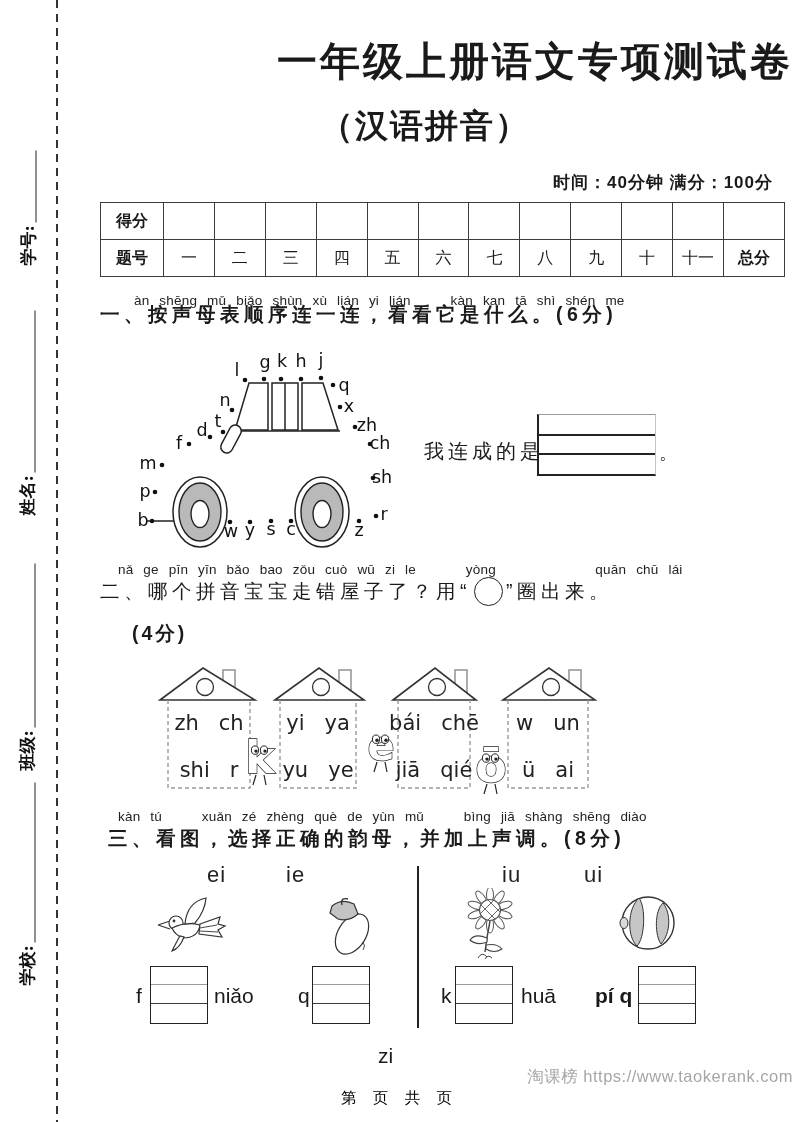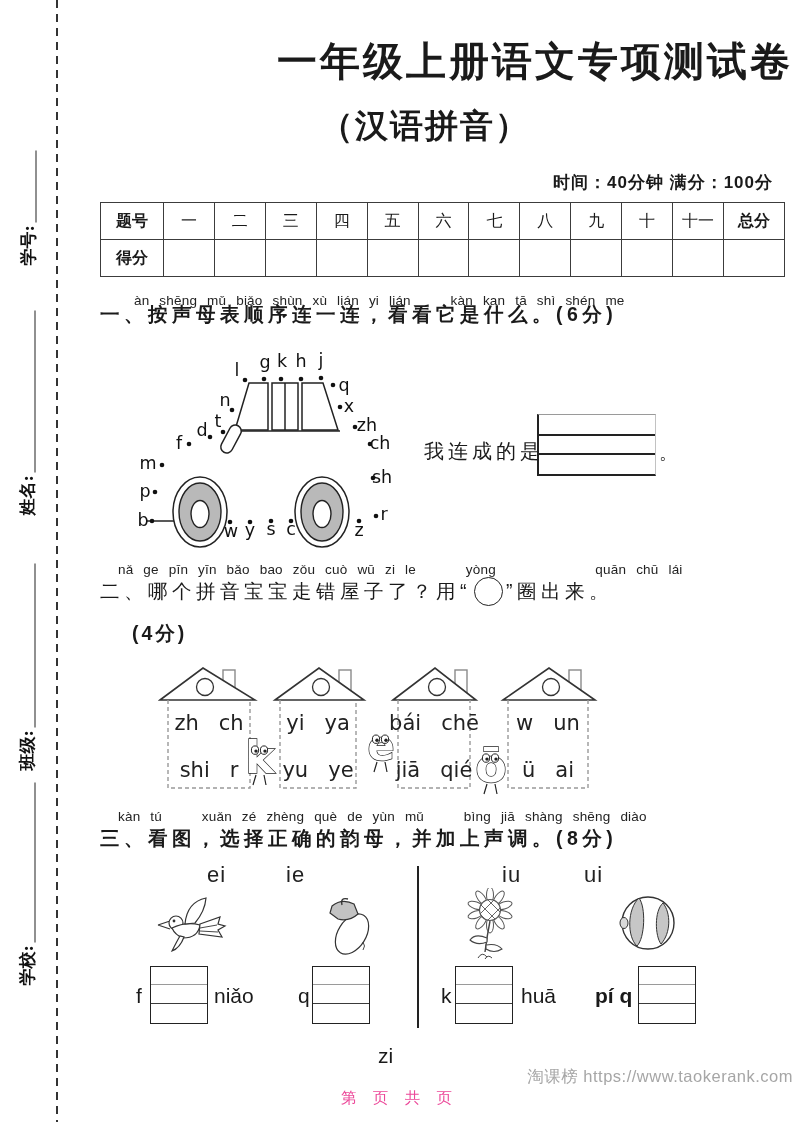--- a/index.html
+++ b/index.html
@@ -60,21 +60,21 @@
   .abox{position:absolute;width:58px;height:58px;border:1.8px solid #222;box-sizing:border-box;}
   .abox .l1{position:absolute;left:0;right:0;top:17px;border-top:1.2px solid #9a9a9a;}
   .abox .l2{position:absolute;left:0;right:0;top:36px;border-top:1.6px solid #3a3a3a;}
   .syl{position:absolute;font-size:21px;color:#1a1a1a;white-space:nowrap;}
   .img-abs{position:absolute;}
 
   
   .watermark{position:absolute;left:0;right:0;top:1066px;text-align:right;
     font-size:16.5px;color:#a6a6a6;letter-spacing:.5px;}
   .page-num{position:absolute;left:0;right:0;top:1088px;text-align:center;
-    font-size:15.5px;color:#ec4899;word-spacing:12px;}
+    font-size:15.5px;color:#000000;word-spacing:12px;}
 </style>
 </head>
 <body>
 
 <div class="page">
 
   <div class="binding-line"></div>
   <div class="side-field" style="left:-30px;top:197px;width:115px;">
     <span class="sf-label">学号:</span>
     <span class="sf-line"></span>
@@ -91,49 +91,49 @@
     <span class="sf-label">学校:</span>
     <span class="sf-line"></span>
   </div>
 
   <div class="title">一年级上册语文专项测试卷</div>
   <div class="subtitle">（汉语拼音）</div>
   <div class="exam-info">时间：40分钟  满分：100分</div>
 
   <table id="score-table">
     <tbody>
-        <tr id="score-row1">
+        <tr id="score-row2">
+      <td class="hdr">得分</td>
+    <td></td>
+          <td></td>
+          <td></td>
+          <td></td>
+          <td></td>
+          <td></td>
+          <td></td>
+          <td></td>
+          <td></td>
+          <td></td>
+          <td></td>
+          <td></td>
+        </tr>
+    <tr id="score-row1">
       <td class="hdr">题号</td>
     <td>一</td>
           <td>二</td>
           <td>三</td>
           <td>四</td>
           <td>五</td>
           <td>六</td>
           <td>七</td>
           <td>八</td>
           <td>九</td>
           <td>十</td>
           <td>十一</td>
           <td>总分</td>
-        </tr>
-    <tr id="score-row2">
-      <td class="hdr">得分</td>
-    <td></td>
-          <td></td>
-          <td></td>
-          <td></td>
-          <td></td>
-          <td></td>
-          <td></td>
-          <td></td>
-          <td></td>
-          <td></td>
-          <td></td>
-          <td></td>
         </tr>
   </tbody>
     </table>
 
   <div class="pinyin" style="left:118px;top:293px;margin-left:16px;">àn shēng mǔ biǎo shùn xù lián yi lián    kàn kan tā shì shén me</div>
   <div class="stitle" style="left:100px;top:301px;">一、按声母表顺序连一连，看看它是什么。(6分)</div>
 
   <svg id="car-svg" width="268" height="212" viewBox="0 0 268 212">
     <path class="cs" d="M119,43 L138,43 L138,90 L105,90 Z"></path>
     <rect class="cs" x="142" y="43" width="26" height="47"></rect>
@@ -270,21 +270,21 @@
         <text x="333" y="122" font-size="46" text-anchor="middle" fill="#fff" stroke="#222" stroke-width="1.3" style="paint-order:stroke" font-weight="bold">ō</text>
         <ellipse cx="328" cy="98.08" rx="3.6" ry="4.2" fill="#fff" stroke="#222" stroke-width="1"></ellipse>
         <circle cx="329" cy="99.08" r="1.7" fill="#222"></circle>
         <ellipse cx="337" cy="98.08" rx="3.6" ry="4.2" fill="#fff" stroke="#222" stroke-width="1"></ellipse>
         <circle cx="338" cy="99.08" r="1.7" fill="#222"></circle>
         <path d="M329,124 l-3,10 M337,124 l2,10" stroke="#222" stroke-width="1.2" fill="none"></path>
       </g>
     </svg>
 
   <div class="pinyin" style="left:118px;top:809px;">kàn tú    xuǎn zé zhèng què de yùn mǔ    bìng jiā shàng shēng diào</div>
-  <div class="stitle" style="left:100px;top:825px;">三、看图，选择正确的韵母，并加上声调。(8分)</div>
+  <div class="stitle" style="left:108px;top:825px;">三、看图，选择正确的韵母，并加上声调。(8分)</div>
 
   <div class="opt" style="left:207px;top:862px;">ei</div>
   <div class="opt" style="left:286px;top:862px;">ie</div>
   <div class="opt" style="left:502px;top:862px;">iu</div>
   <div class="opt" style="left:584px;top:862px;">ui</div>
   <div class="divider-v"></div>
 
   <svg class="img-abs" style="left:150px;top:892px;" width="84" height="68" viewBox="0 0 84 68">
     <path d="M8,33 L20,29 M8,33 L20,37" stroke="#333" stroke-width="1.2" fill="none"></path>
     <circle cx="26" cy="31" r="7" fill="#fff" stroke="#333" stroke-width="1.2"></circle>

